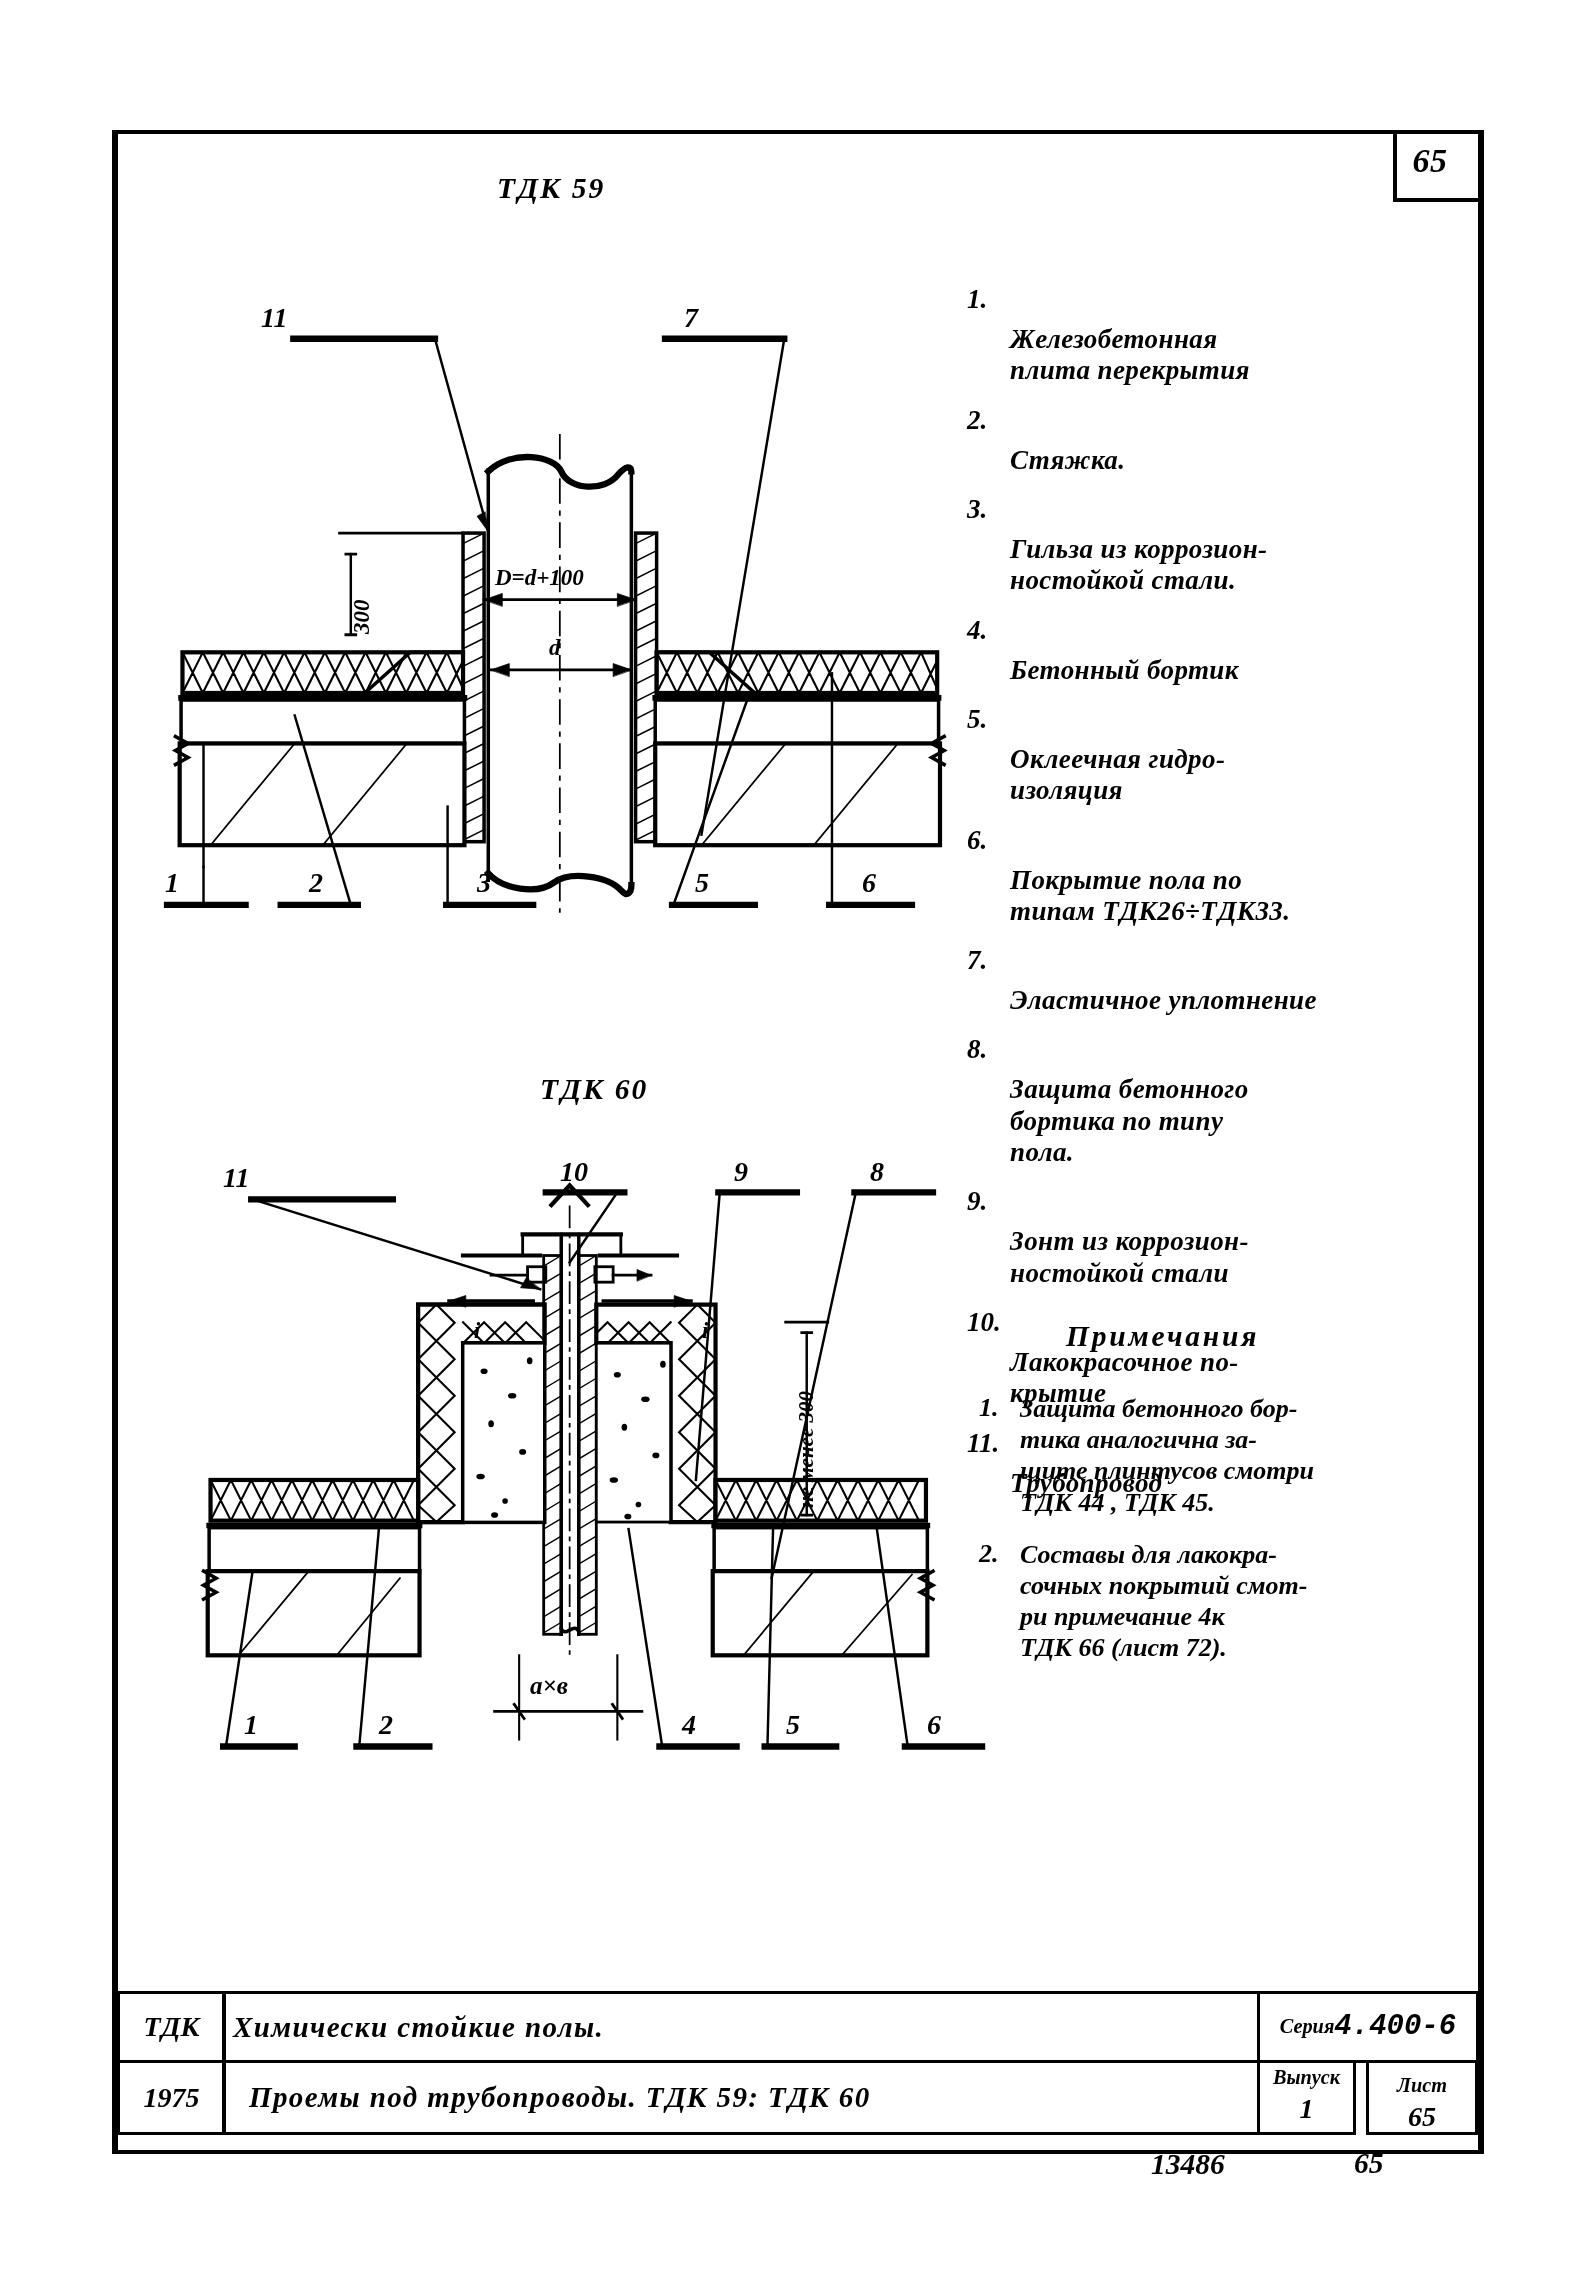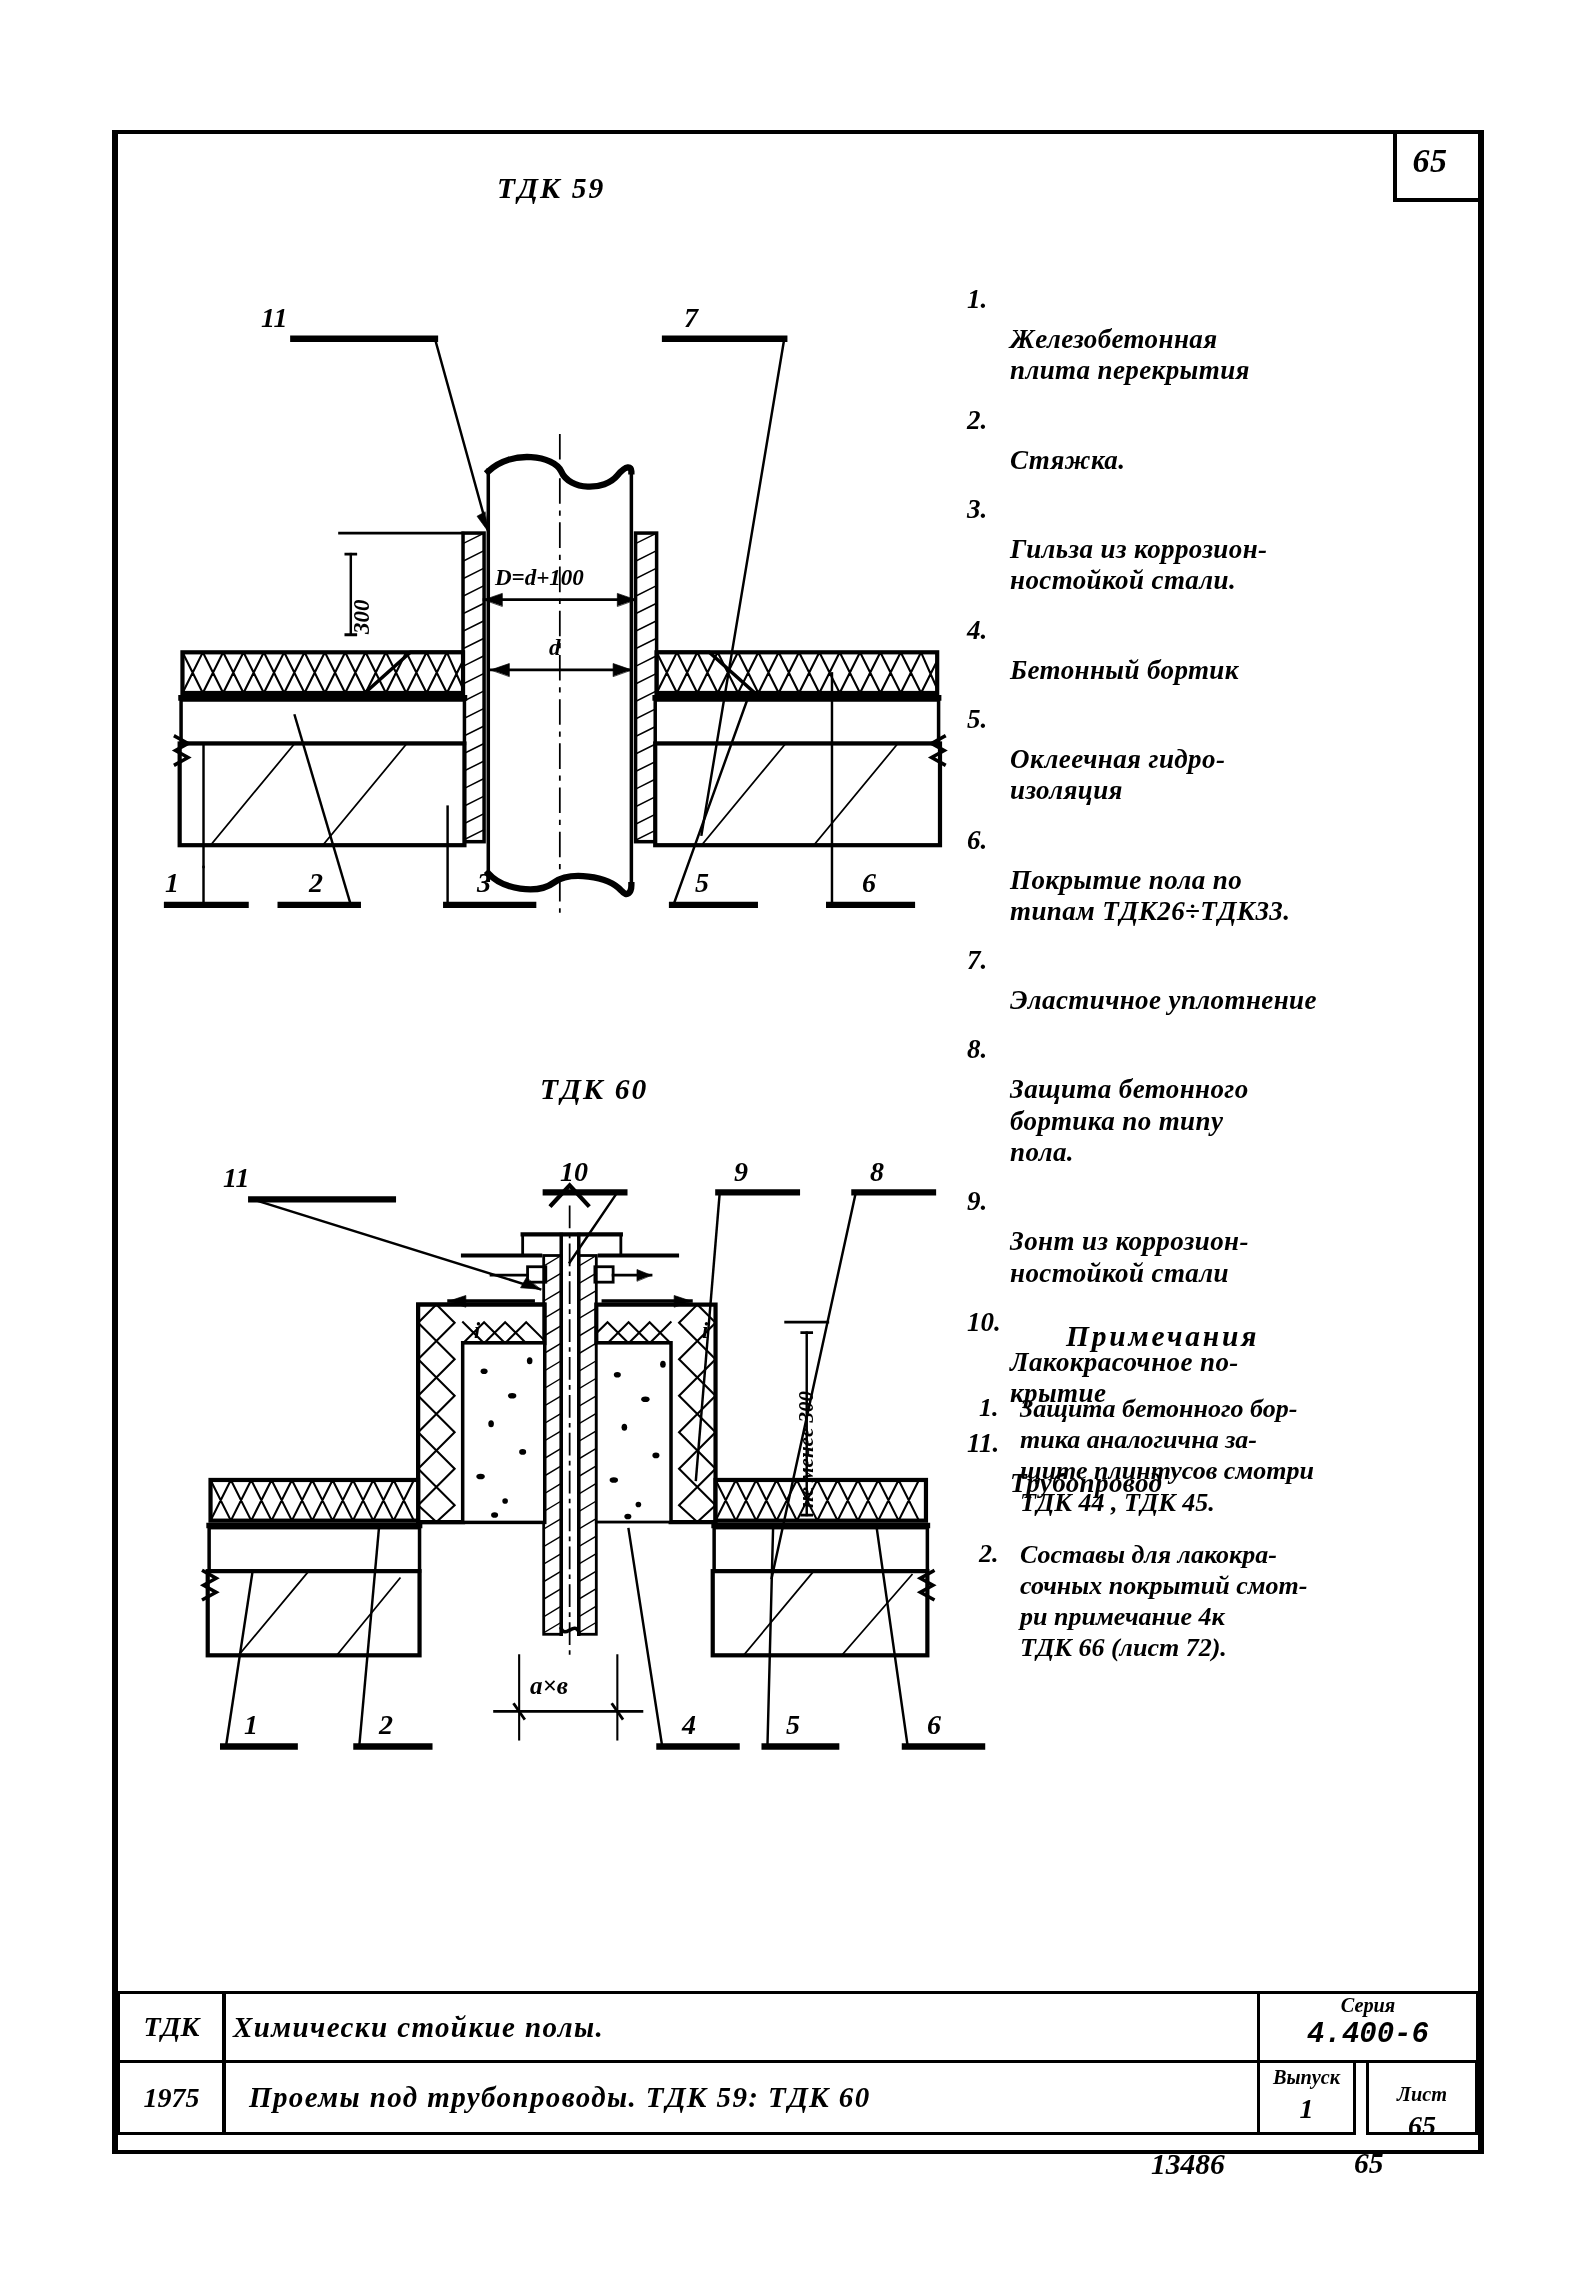--- a/index.html
+++ b/index.html
@@ -44,25 +44,25 @@
   .tb-txt{font-family:"Liberation Serif",serif;font-style:italic;font-weight:700;}
   #tb-code{left:0;top:0;width:109px;height:72px;border:3.5px solid #000;border-right-width:3.5px;
       justify-content:center;font-size:28px;}
   #tb-year{left:0;top:69px;width:109px;height:75px;border:3.5px solid #000;
       justify-content:center;font-size:28px;}
   #tb-line1{left:105px;top:0;width:1038px;height:72px;border:3.5px solid #000;
       padding-left:8px;font-size:29px;letter-spacing:1.4px;}
   #tb-line2{left:105px;top:69px;width:1038px;height:75px;border:3.5px solid #000;
       padding-left:24px;font-size:29px;letter-spacing:1.4px;}
   #tb-series{left:1140px;top:0;width:222px;height:72px;border:3.5px solid #000;
-      flex-direction:column;justify-content:flex-start;align-items:center;font-size:24.6px;line-height:1.16;}
+      justify-content:center;align-items:center;font-size:24.6px;line-height:1.16;}
   #tb-issue{left:1140px;top:69px;width:99px;height:75px;border:3.5px solid #000;
       flex-direction:column;justify-content:flex-start;align-items:center;padding-top:2.8px;}
   #tb-sheet{left:1249px;top:69px;width:112px;height:75px;border:3.5px solid #000;
-      flex-direction:column;justify-content:flex-start;align-items:center;padding-top:20px;}
+      flex-direction:column;justify-content:flex-start;align-items:center;padding-top:11px;}
   .tb-hdr{font-size:20.3px;font-family:"Liberation Serif",serif;font-style:italic;font-weight:700;}
   .tb-val{font-size:28px;font-family:"Liberation Serif",serif;font-style:italic;font-weight:700;margin-top:4.2px;}
   #doc-number{position:absolute;left:1151px;top:2148px;font-family:"Liberation Serif",serif;
       font-style:italic;font-weight:700;font-size:29.5px;}
   #doc-page{position:absolute;left:1354px;top:2147px;font-family:"Liberation Serif",serif;
       font-style:italic;font-weight:700;font-size:29.5px;}
 
   
   .dim{position:absolute;font-family:"Liberation Serif",serif;font-style:italic;
       font-weight:700;font-size:23px;white-space:nowrap;}

